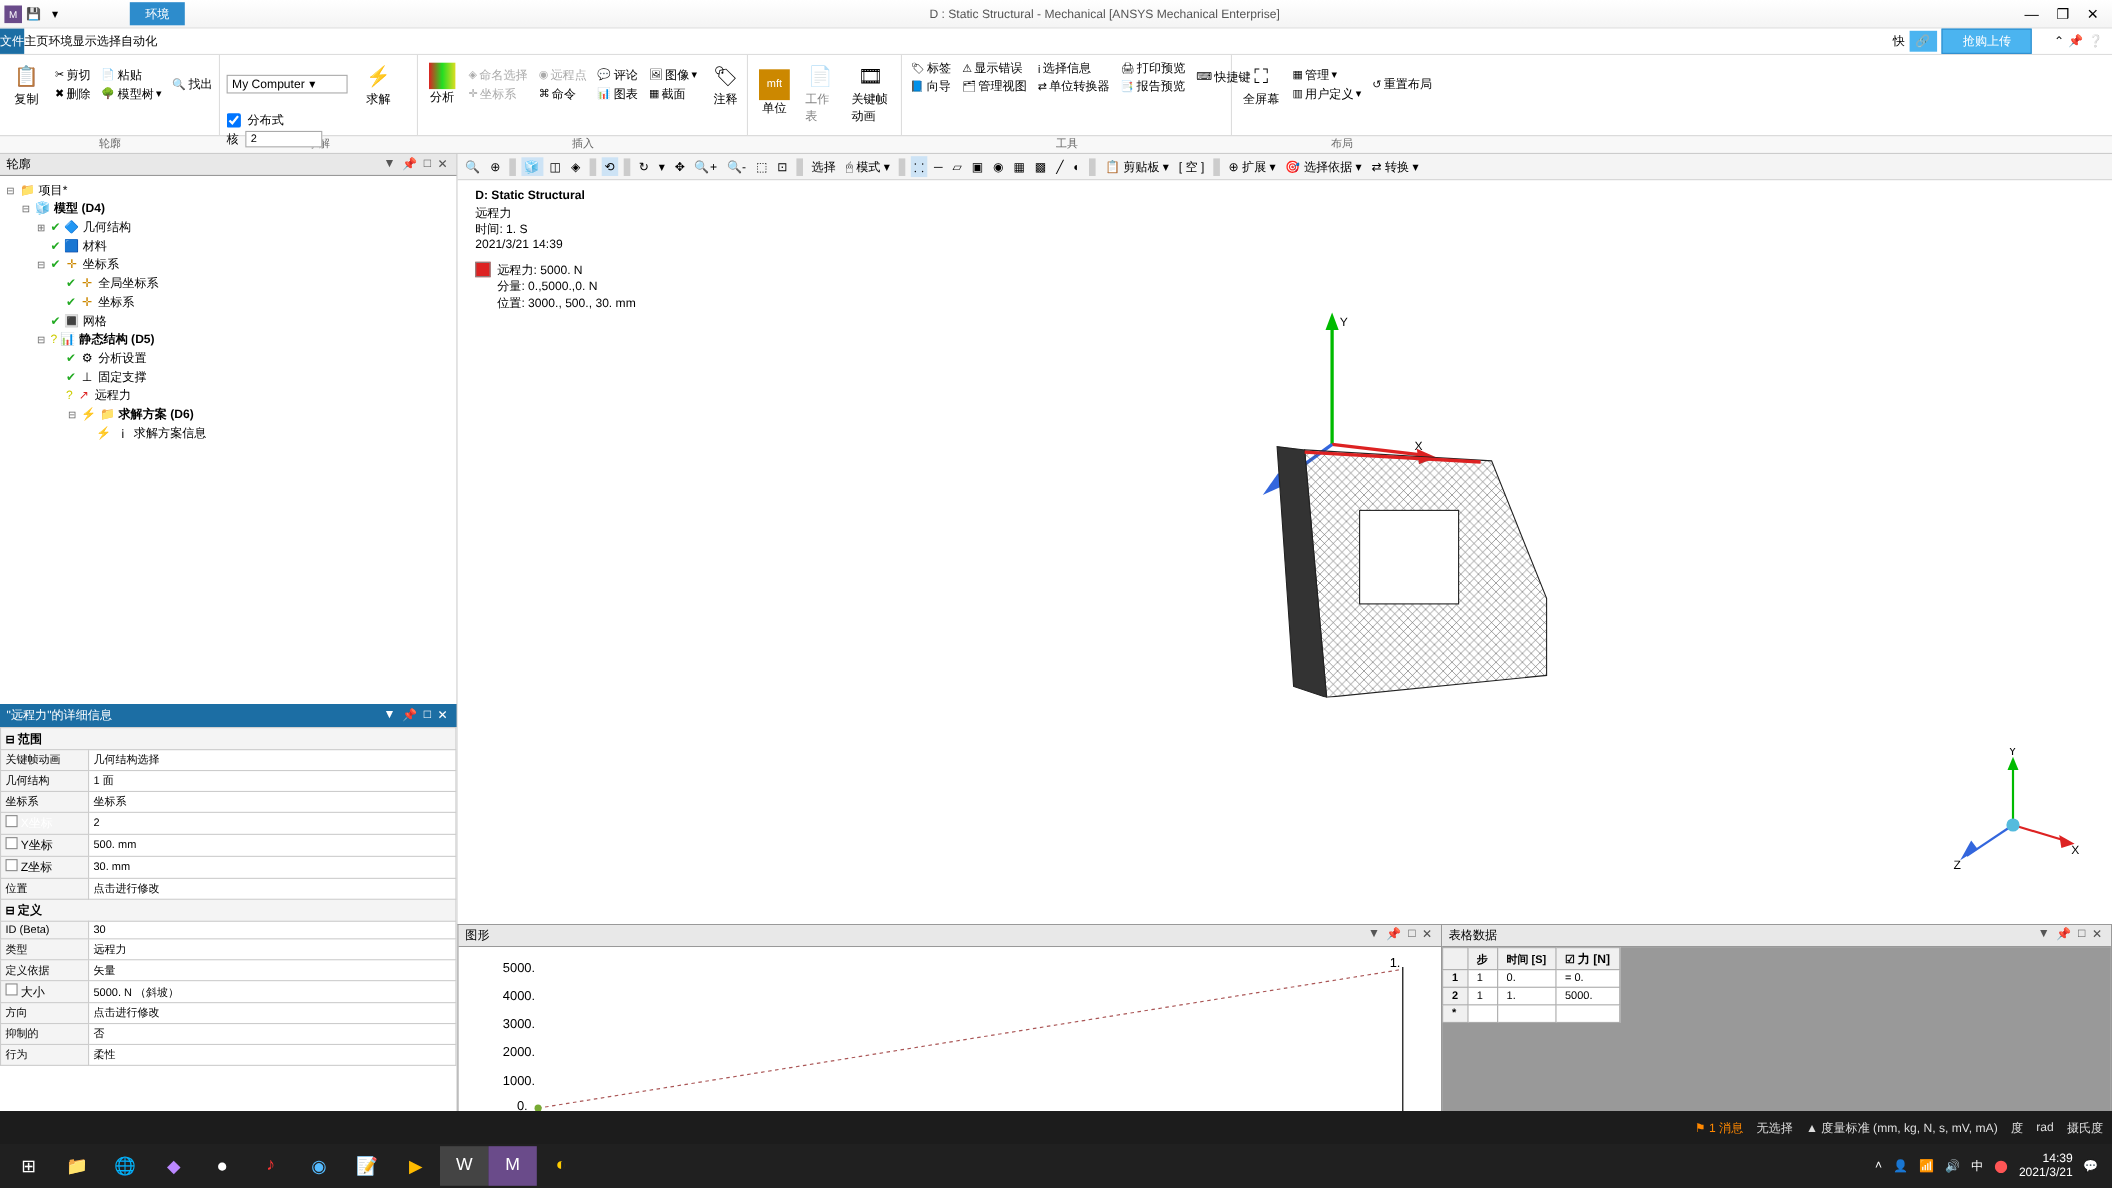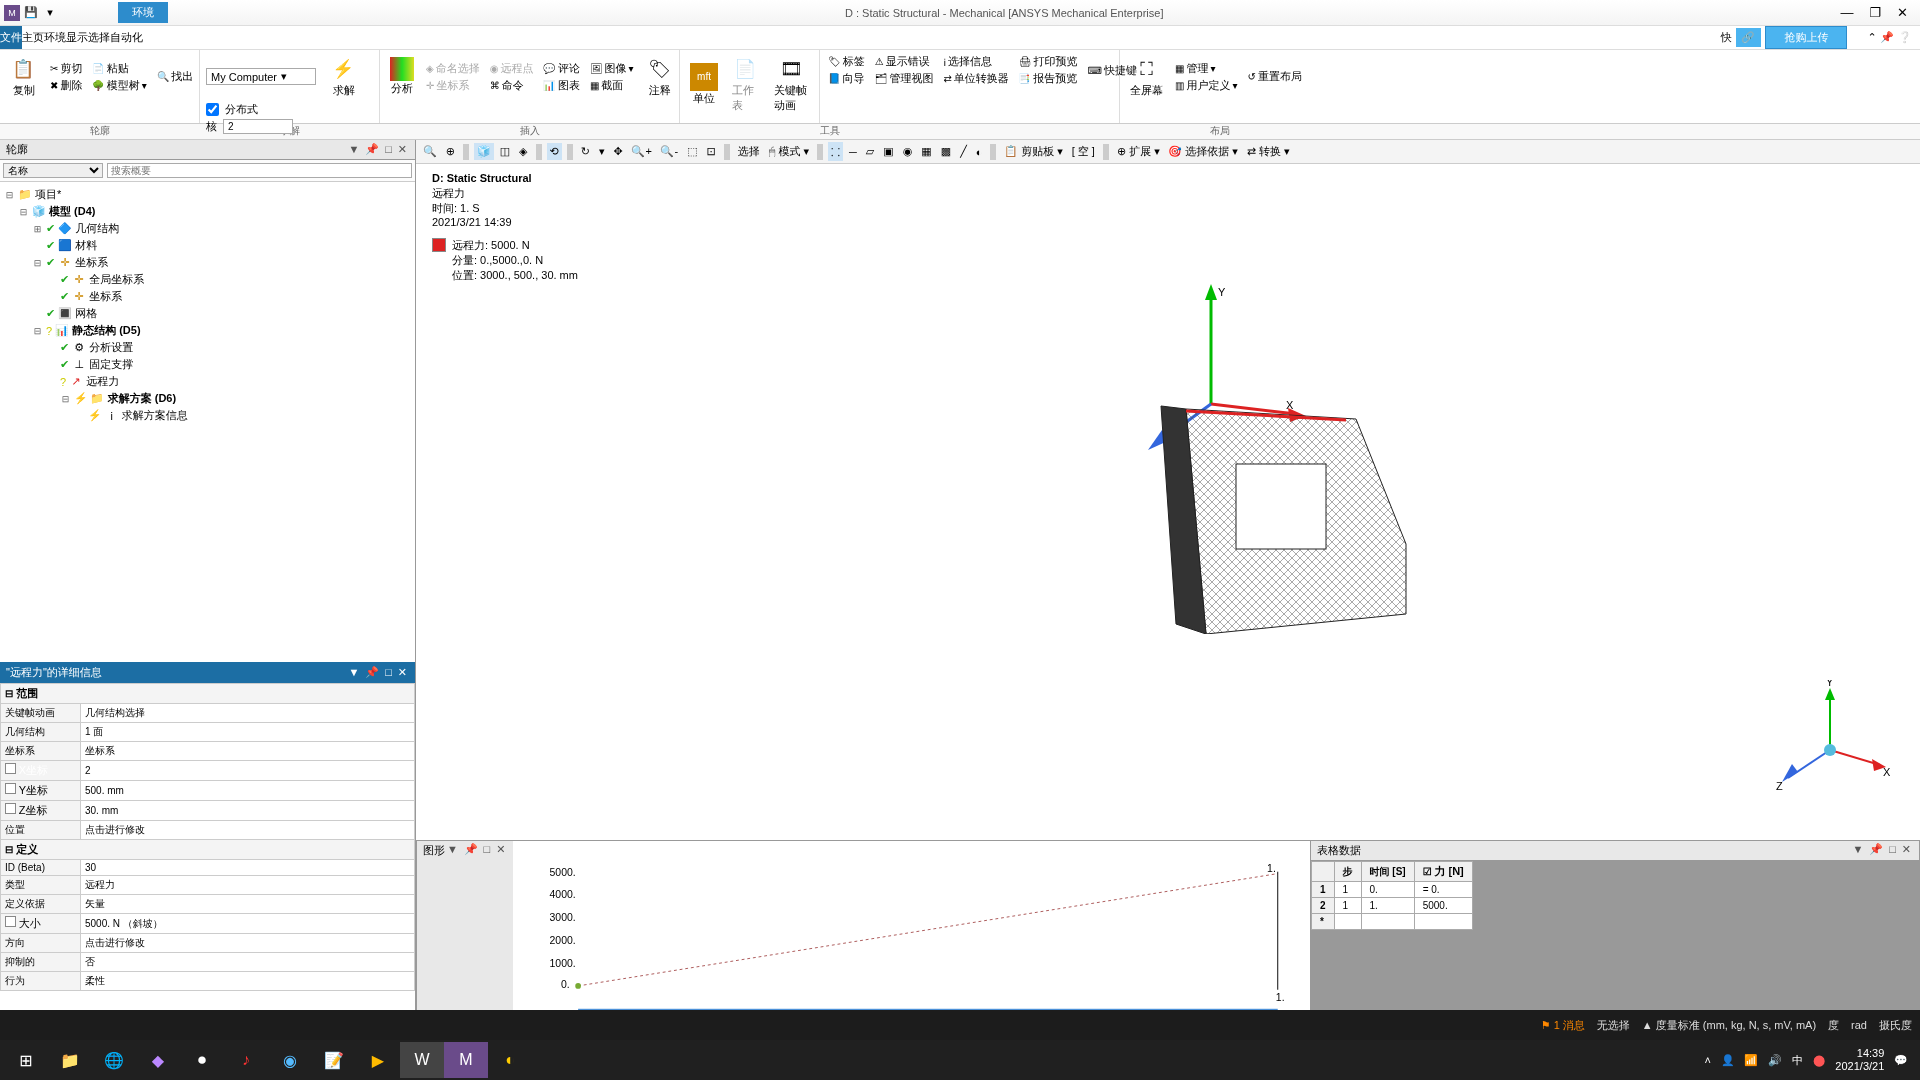--- a/index.html
+++ b/index.html
@@ -49,21 +49,21 @@
 .toolbar3d span{padding:2px 3px;cursor:pointer;font-size:11px;display:inline-flex;align-items:center}
 .toolbar3d .sep{width:1px;height:16px;background:#ccc;margin:0 2px}
 .canvas3d{flex:1;background:#fff;position:relative}
 .info-block{position:absolute;top:8px;left:16px;font-size:11px}
 .info-block .title{font-weight:bold;margin-bottom:2px}
 .legend{margin-top:10px;display:flex;align-items:flex-start;gap:6px}
 .legend .sw{width:14px;height:14px;background:#d22;border:1px solid #888}
 .triad{position:absolute;bottom:40px;right:30px}
 .scalebar{position:absolute;bottom:30px;left:50%;transform:translateX(-50%);text-align:center}
 .bottom-panes{display:flex;height:210px}
-.graph-pane{flex:1;border:1px solid #999;border-right:none;display:flex;flex-direction:row}
+.graph-pane{flex:1;border:1px solid #999;border-right:none;display:flex;flex-direction:column}
 .pane-hdr{background:#e8e8e8;border-bottom:1px solid #999;padding:2px 6px;display:flex;justify-content:space-between}
 .graph-body{flex:1;background:#fff;position:relative;padding:8px}
 .table-pane{width:610px;border:1px solid #999;display:flex;flex-direction:column}
 .table-body{flex:1;background:#999;padding:0}
 .data-table{background:#fff;border-collapse:collapse}
 .data-table th,.data-table td{border:1px solid #aaa;padding:2px 8px;font-size:10px;text-align:left;background:#fff}
 .data-table th{background:#f0f0f0}
 .statusbar{height:30px;background:#1c1c1c;color:#ddd;display:flex;align-items:center;padding:0 8px;font-size:10px;position:absolute;bottom:40px;left:0;right:0}
 .statusbar .right{margin-left:auto;display:flex;gap:12px;align-items:center}
 .taskbar{height:40px;background:#202020;position:absolute;bottom:0;left:0;right:0;display:flex;align-items:center;padding:0 4px}
@@ -229,39 +229,35 @@
       </div>
     </div>
   </div>
 </div>
 <div class="ribbon-bottom">
   <div style="display:flex">
     <div style="width:200px;text-align:center;font-size:10px;color:#666">轮廓</div>
     <div style="width:180px;text-align:center;font-size:10px;color:#666">求解</div>
     <div style="width:300px;text-align:center;font-size:10px;color:#666">插入</div>
     <div style="width:140px"></div>
-    <div style="width:300px;text-align:left;font-size:10px;color:#666">工具</div>
+    <div style="width:300px;text-align:center;font-size:10px;color:#666">工具</div>
     <div style="width:200px;text-align:center;font-size:10px;color:#666">布局</div>
   </div>
 </div>
 
 <div class="main">
   <div class="left-pane">
     <div class="outline-hdr">
       <span>轮廓</span>
       <div class="pane-ctrls">
           <span>▼</span>
           <span>📌</span>
           <span>□</span>
           <span>✕</span>
         </div>
-    </div>
-    <div class="filter-row">
-      <select><option>名称</option></select>
-      <input placeholder="搜索概要" style="">
     </div>
     <div class="tree">
       <div class="tn" style="padding-left:2px">
           <span class="tw">⊟</span>
           <span class="ico">📁</span>
           <span>项目*</span>
         </div>
       <div class="tn" style="padding-left:16px">
           <span class="tw">⊟</span>
           <span class="ico">🧊</span>

